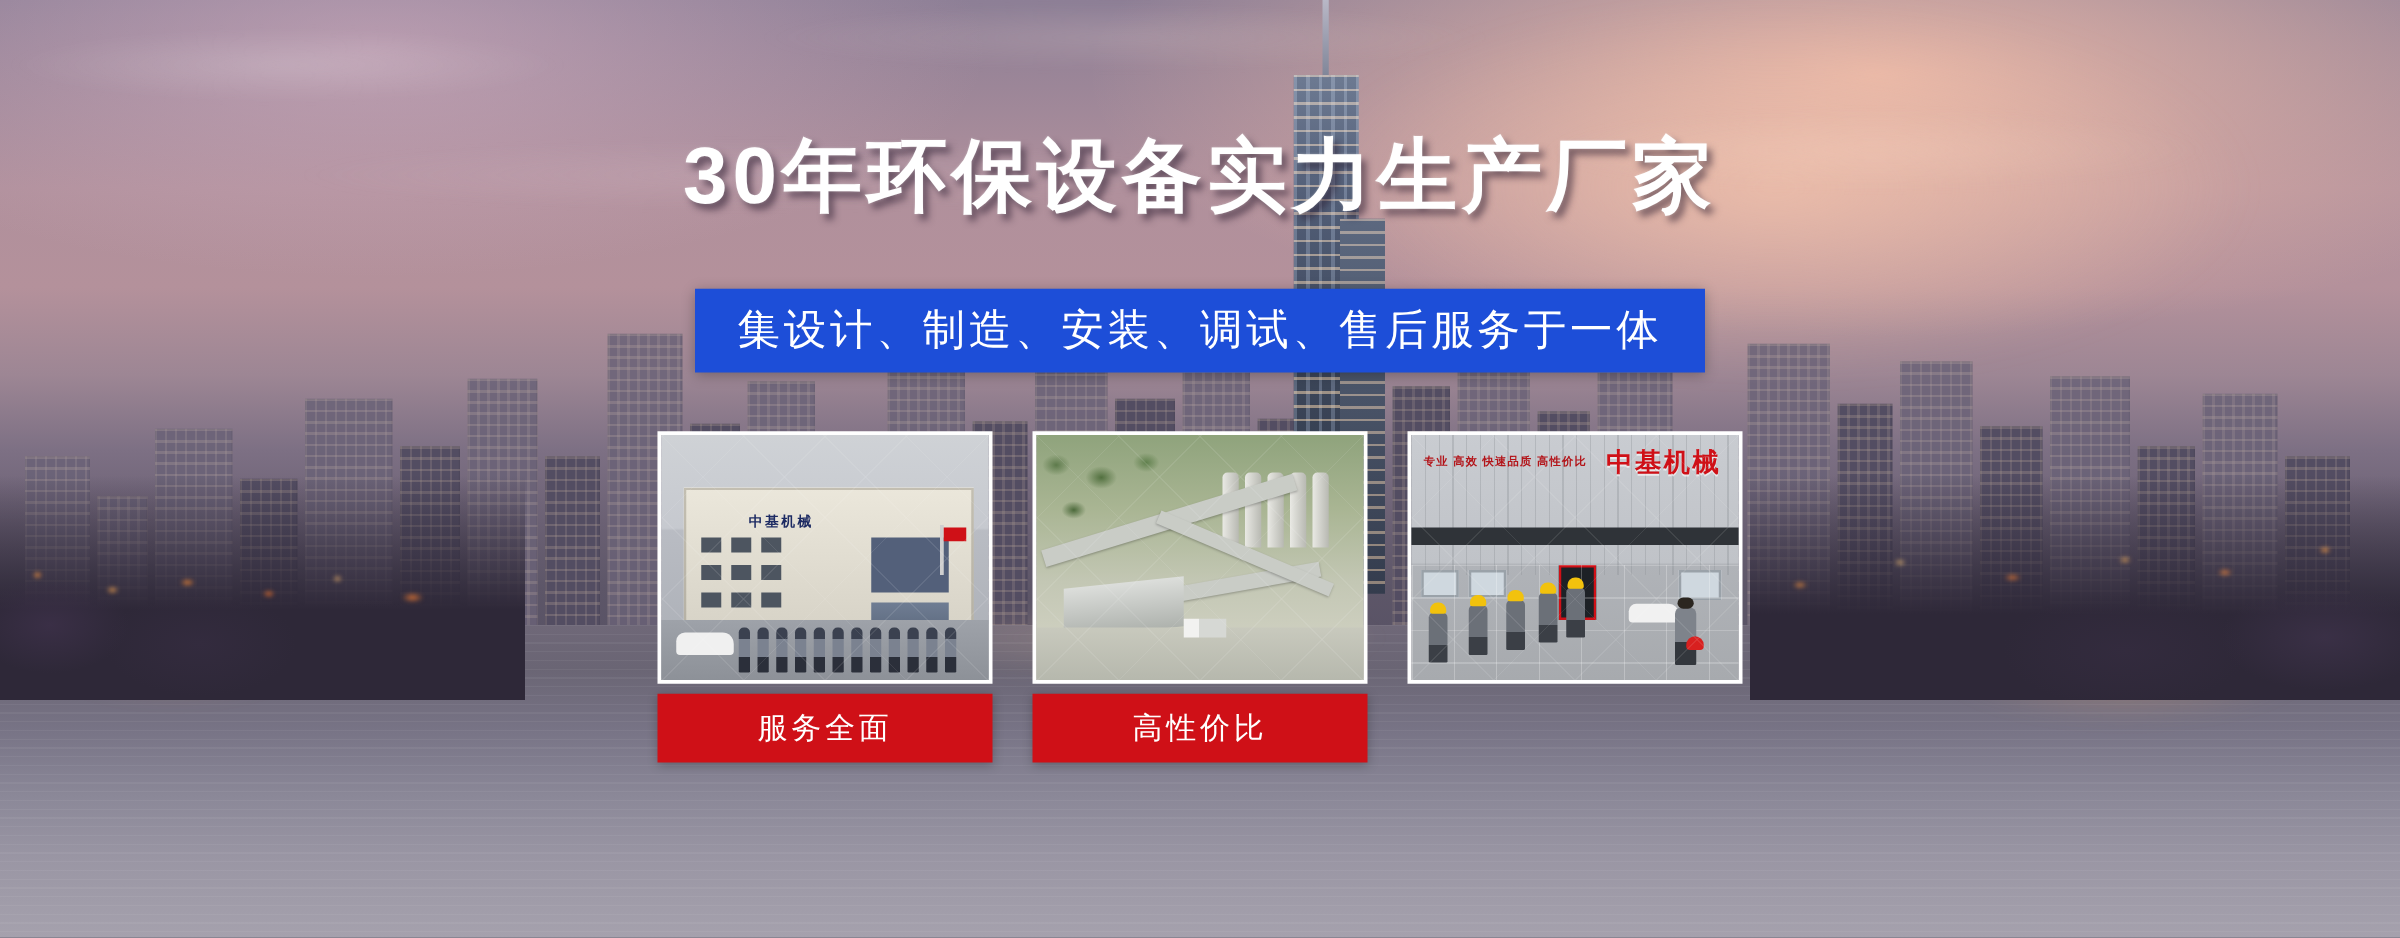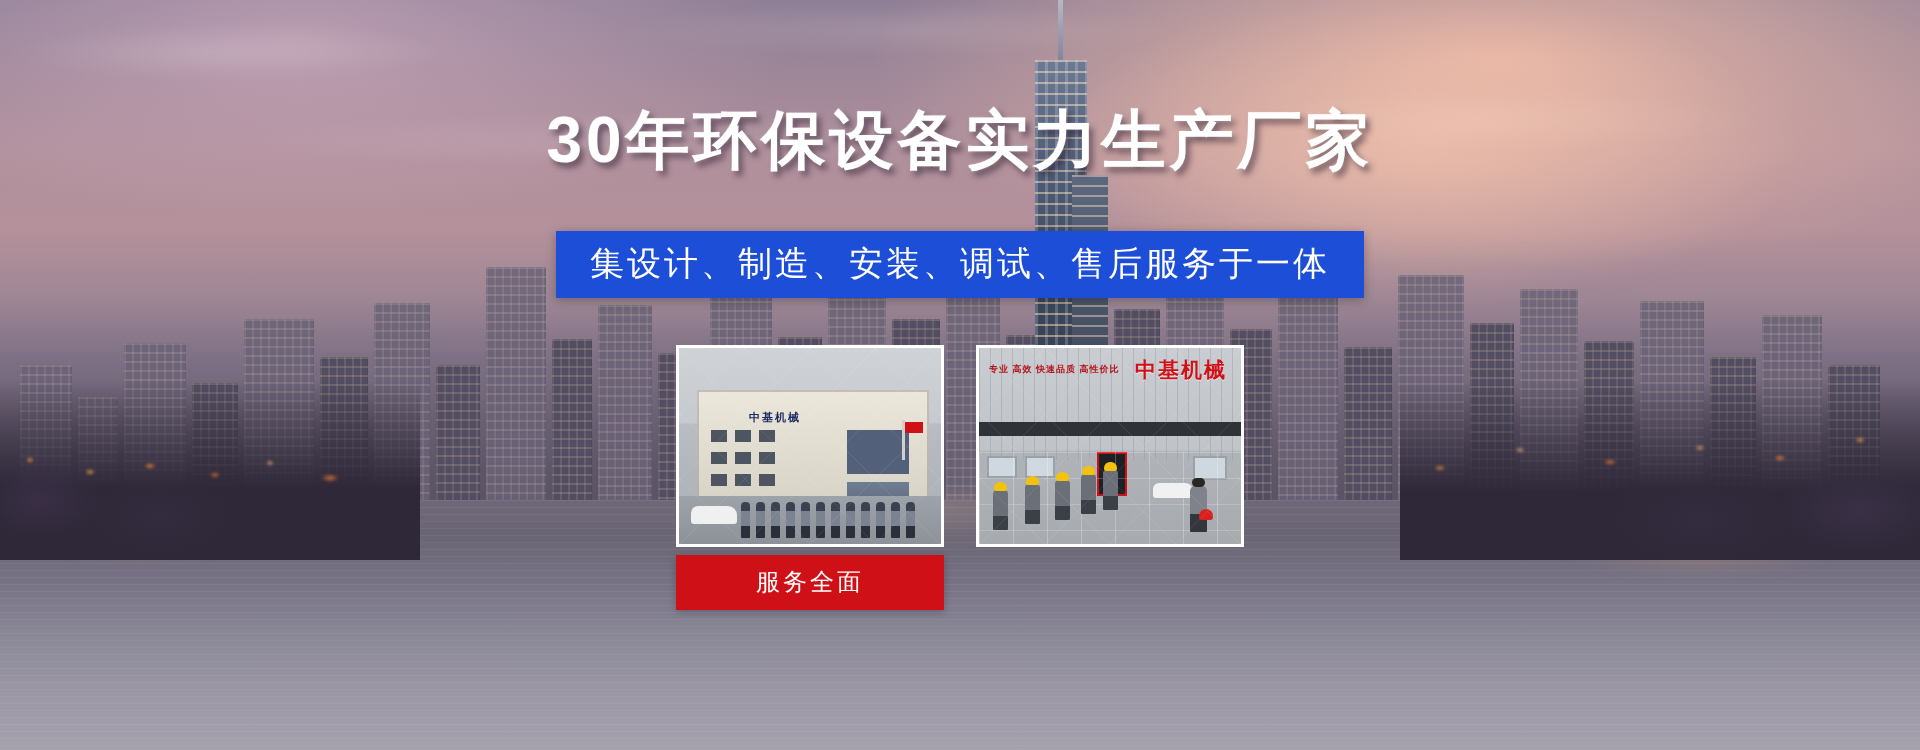--- a/index.html
+++ b/index.html
@@ -328,20 +328,40 @@
             <div class="person"></div>
           <div class="person"></div>
             <div class="person"></div>
             <div class="person"></div>
         </div>
         <div class="wm"></div>
       </div>
       <div class="caption">服务全面</div>
     </div>
 
+    <div class="card">
+      <div class="photo p2">
+        <div class="trees"></div>
+        <div class="silos">
+          <div class="silo"></div>
+            <div class="silo"></div>
+            <div class="silo"></div>
+          <div class="silo"></div>
+            <div class="silo"></div>
+        </div>
+        <div class="conv c1"></div>
+        <div class="conv c2"></div>
+        <div class="conv c3"></div>
+        <div class="shed"></div>
+        <div class="yard"></div>
+        <div class="truck"></div>
+        <div class="wm"></div>
+      </div>
+      <div class="caption">高性价比</div>
+    </div>
 
 
     <div class="card">
       <div class="photo p4">
         <div class="wall">
           <div class="bigsign">中基机械</div>
           <div class="smallsign">专业 高效
 快速品质 高性价比</div>
         </div>
         <div class="band"></div>

